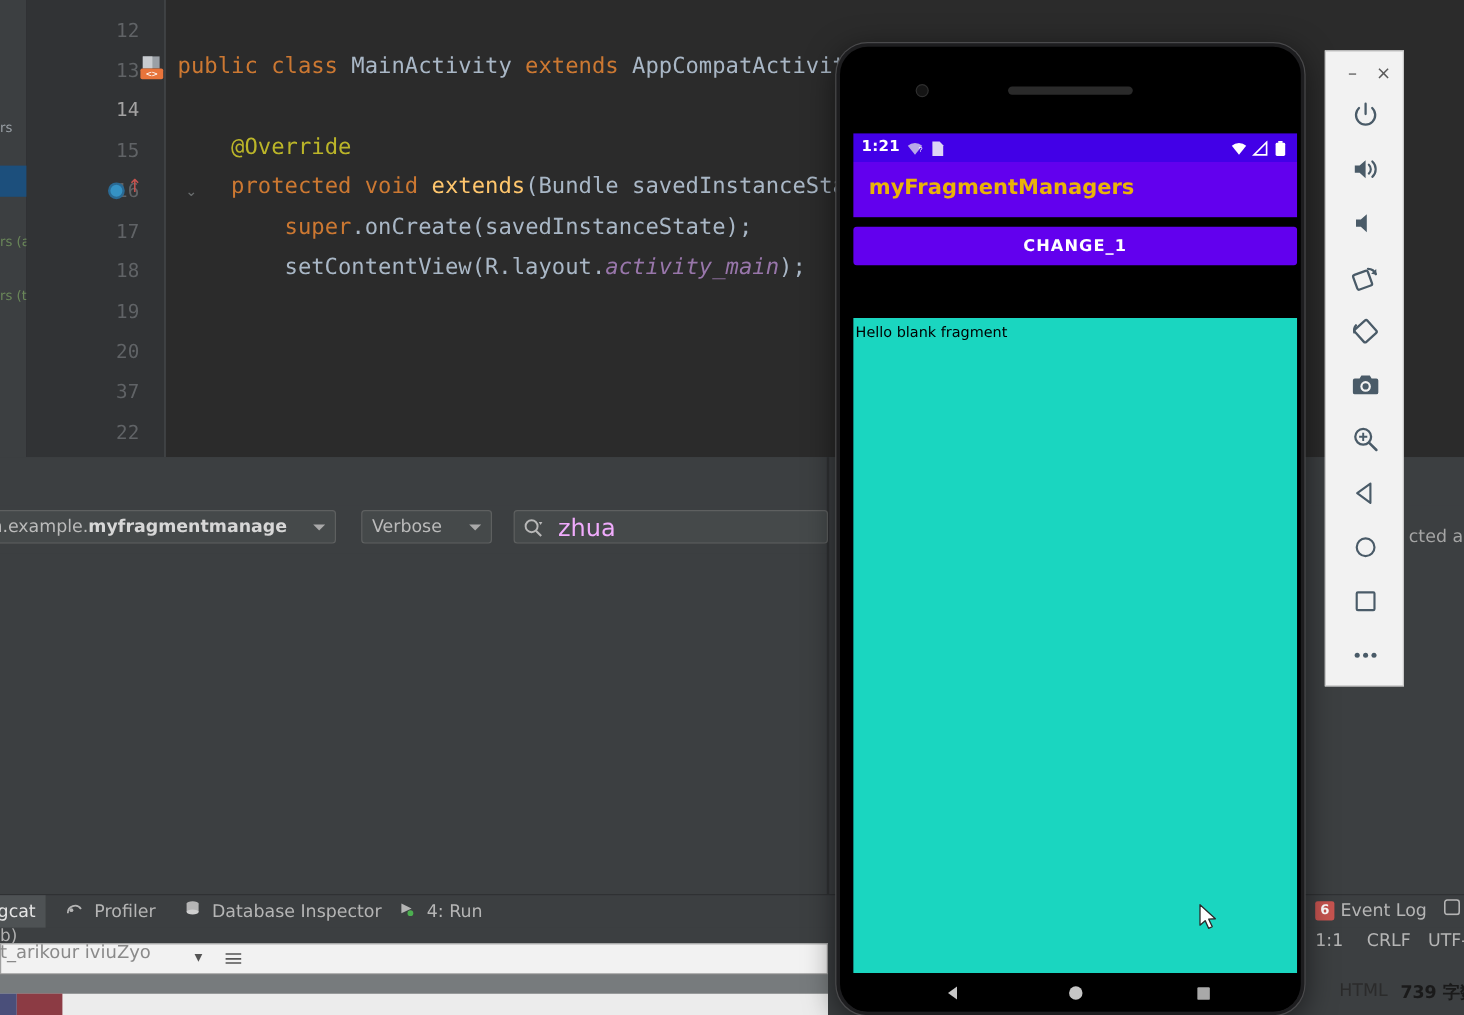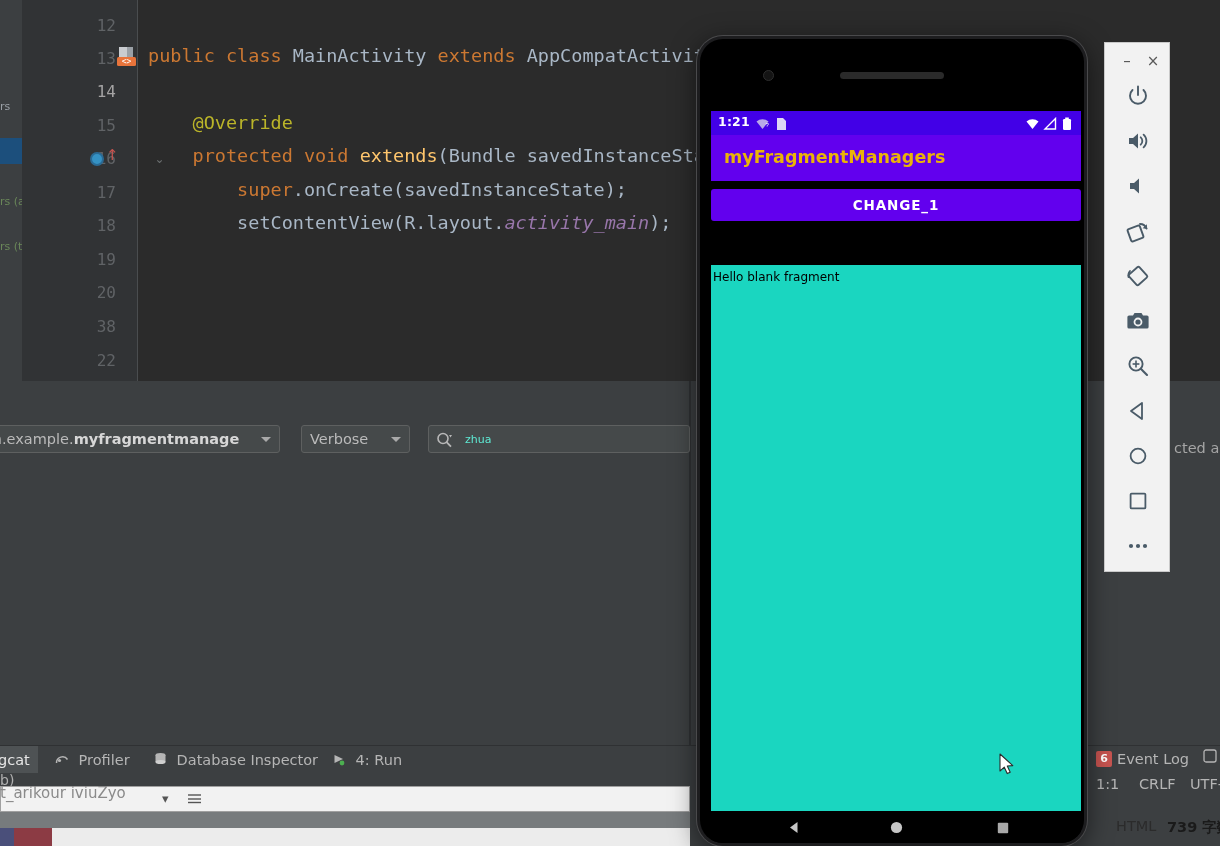--- a/index.html
+++ b/index.html
@@ -89,21 +89,21 @@
   #combo-process { left:-30px; top:425px; width:310px; }
   #combo-process b { color:#d7d7d7; font-weight:bold; }
   #combo-level { left:301px; top:425px; width:109px; text-align:left;}
   #search-box {
     position:absolute; left:428px; top:425px; width:262px; height:28px;
     border:1px solid #5e6060; border-radius:3px; background:#45494a;
   }
   #search-icon-wrap { position:absolute; left:7px; top:5px; }
   #search-value {
     position:absolute; left:36px; top:0; height:28px; line-height:28px;
-    color:#5eead4; font-size:11px;
+    color:#f0abfc; font-size:20px;
   }
   #logcat-body {
     position:absolute; left:0; top:80px; width:690px; height:284px;
     background:#3c3f41;
   }
   #right-ghost-text {
     position:absolute; left:1174px; top:440px;
     font-size:14.5px; color:#a5a5a5; white-space:nowrap;
   }
   #logcat-hdr-strip {
@@ -267,21 +267,21 @@
     <div id="gutter">
       <div class="linenum" style="top:16px;">12</div>
       <div class="linenum" style="top:49px;">13</div>
       <div class="linenum active" style="top:82px;">14</div>
       <div class="linenum" style="top:116px;">15</div>
       <div class="linenum" style="top:149px;">16</div>
       <div class="linenum" style="top:183px;">17</div>
       <div class="linenum" style="top:216px;">18</div>
       <div class="linenum" style="top:250px;">19</div>
       <div class="linenum" style="top:283px;">20</div>
-      <div class="linenum" style="top:317px;">38</div>
+      <div class="linenum" style="top:317px;">37</div>
       <div class="linenum" style="top:351px;">22</div>
 
       <div id="run-gutter-icon">
         <svg width="26" height="26" viewBox="0 0 26 26">
           <rect x="5" y="3" width="14" height="10" fill="#9aa0a6"></rect>
           <rect x="5" y="3" width="8" height="10" fill="#c9ccd0"></rect>
           <rect x="3" y="13" width="19" height="9" rx="1.5" fill="#e8743b"></rect>
           <text x="12.5" y="20.3" font-size="8" fill="#fff" text-anchor="middle" font-family="monospace">&lt;&gt;</text>
         </svg>
       </div>

